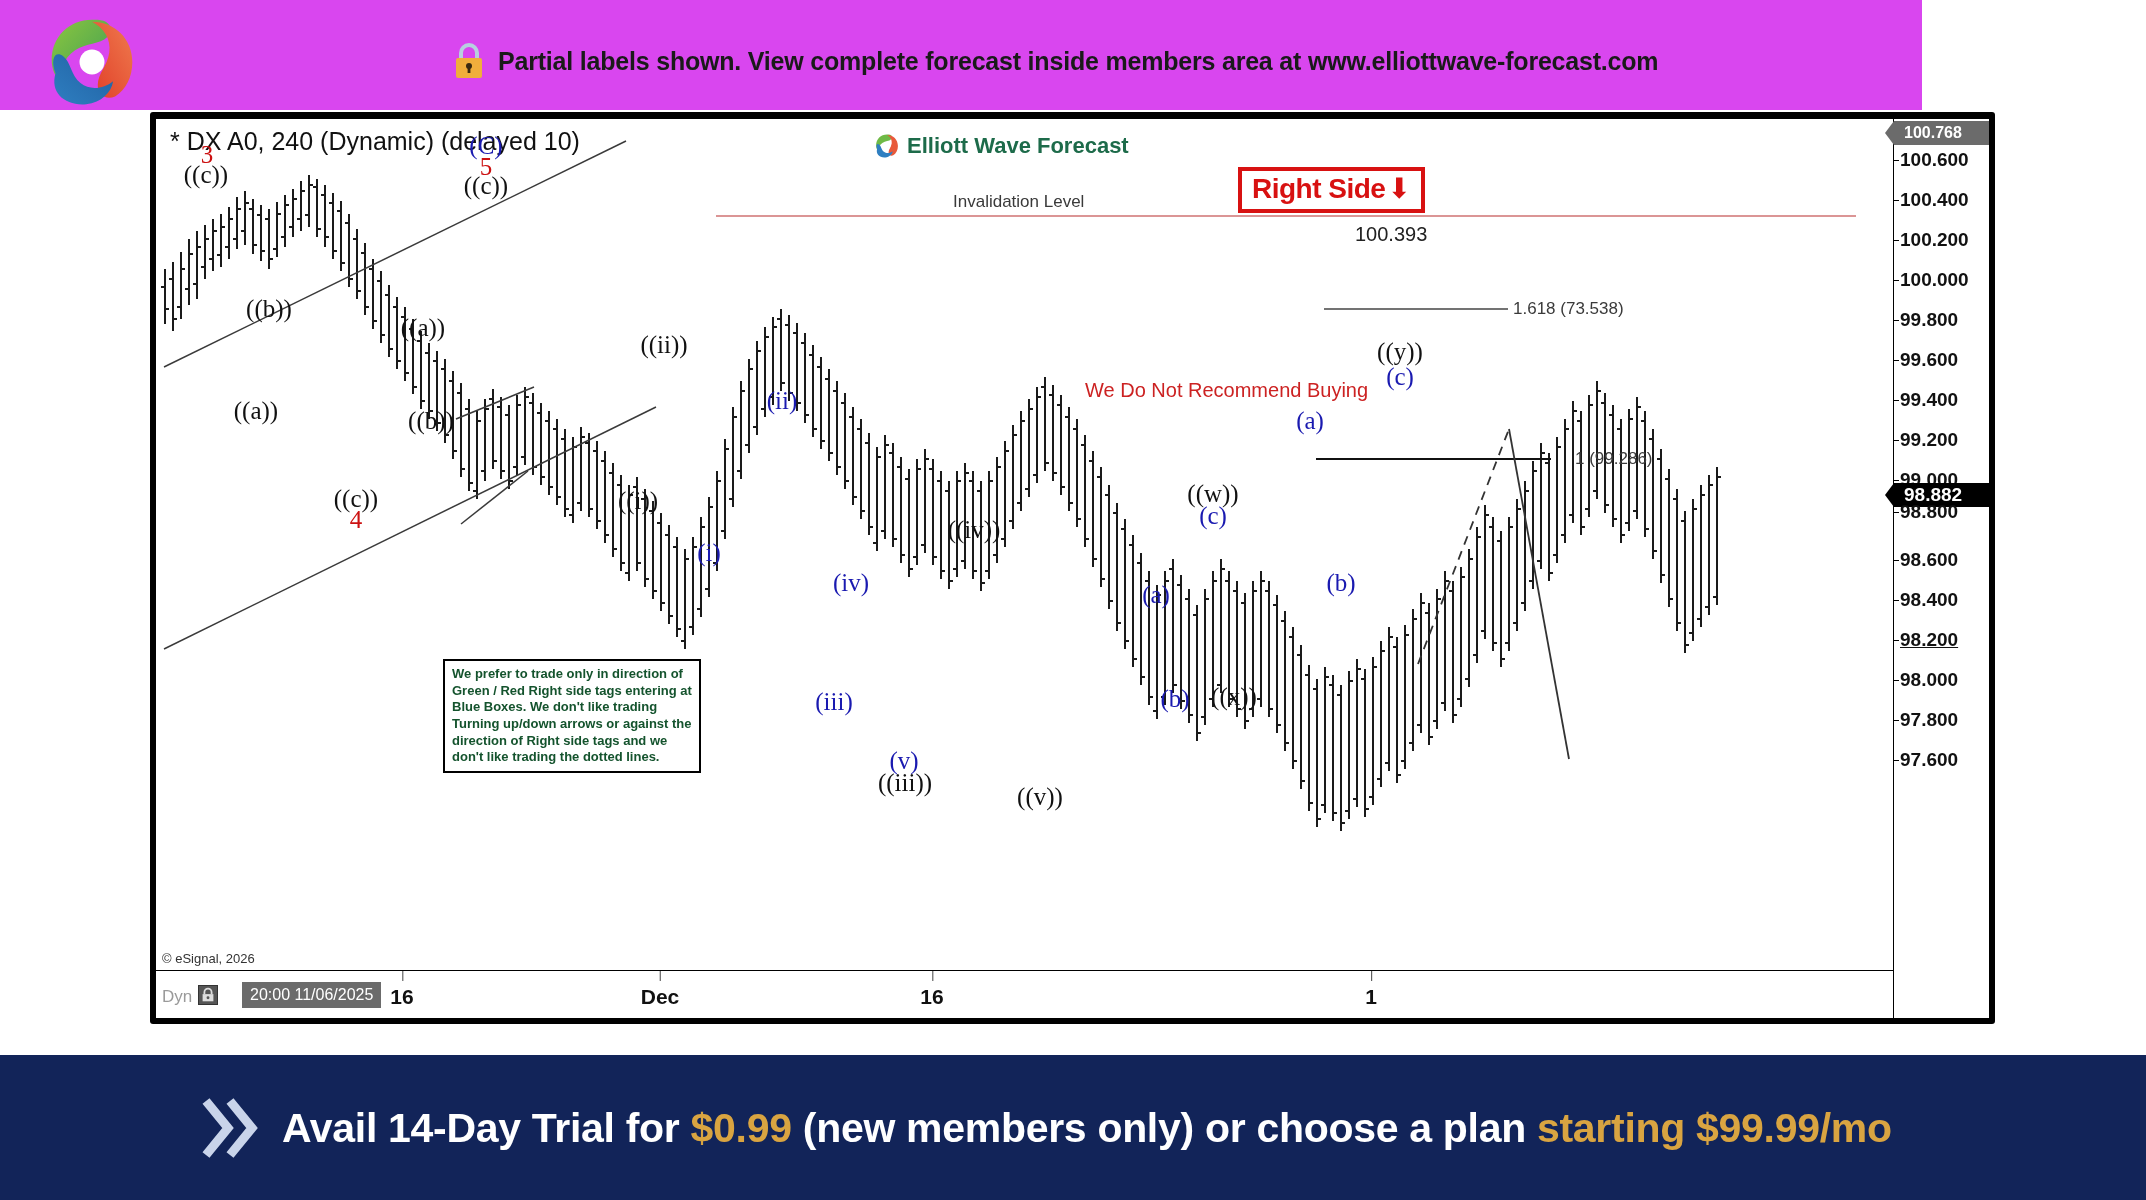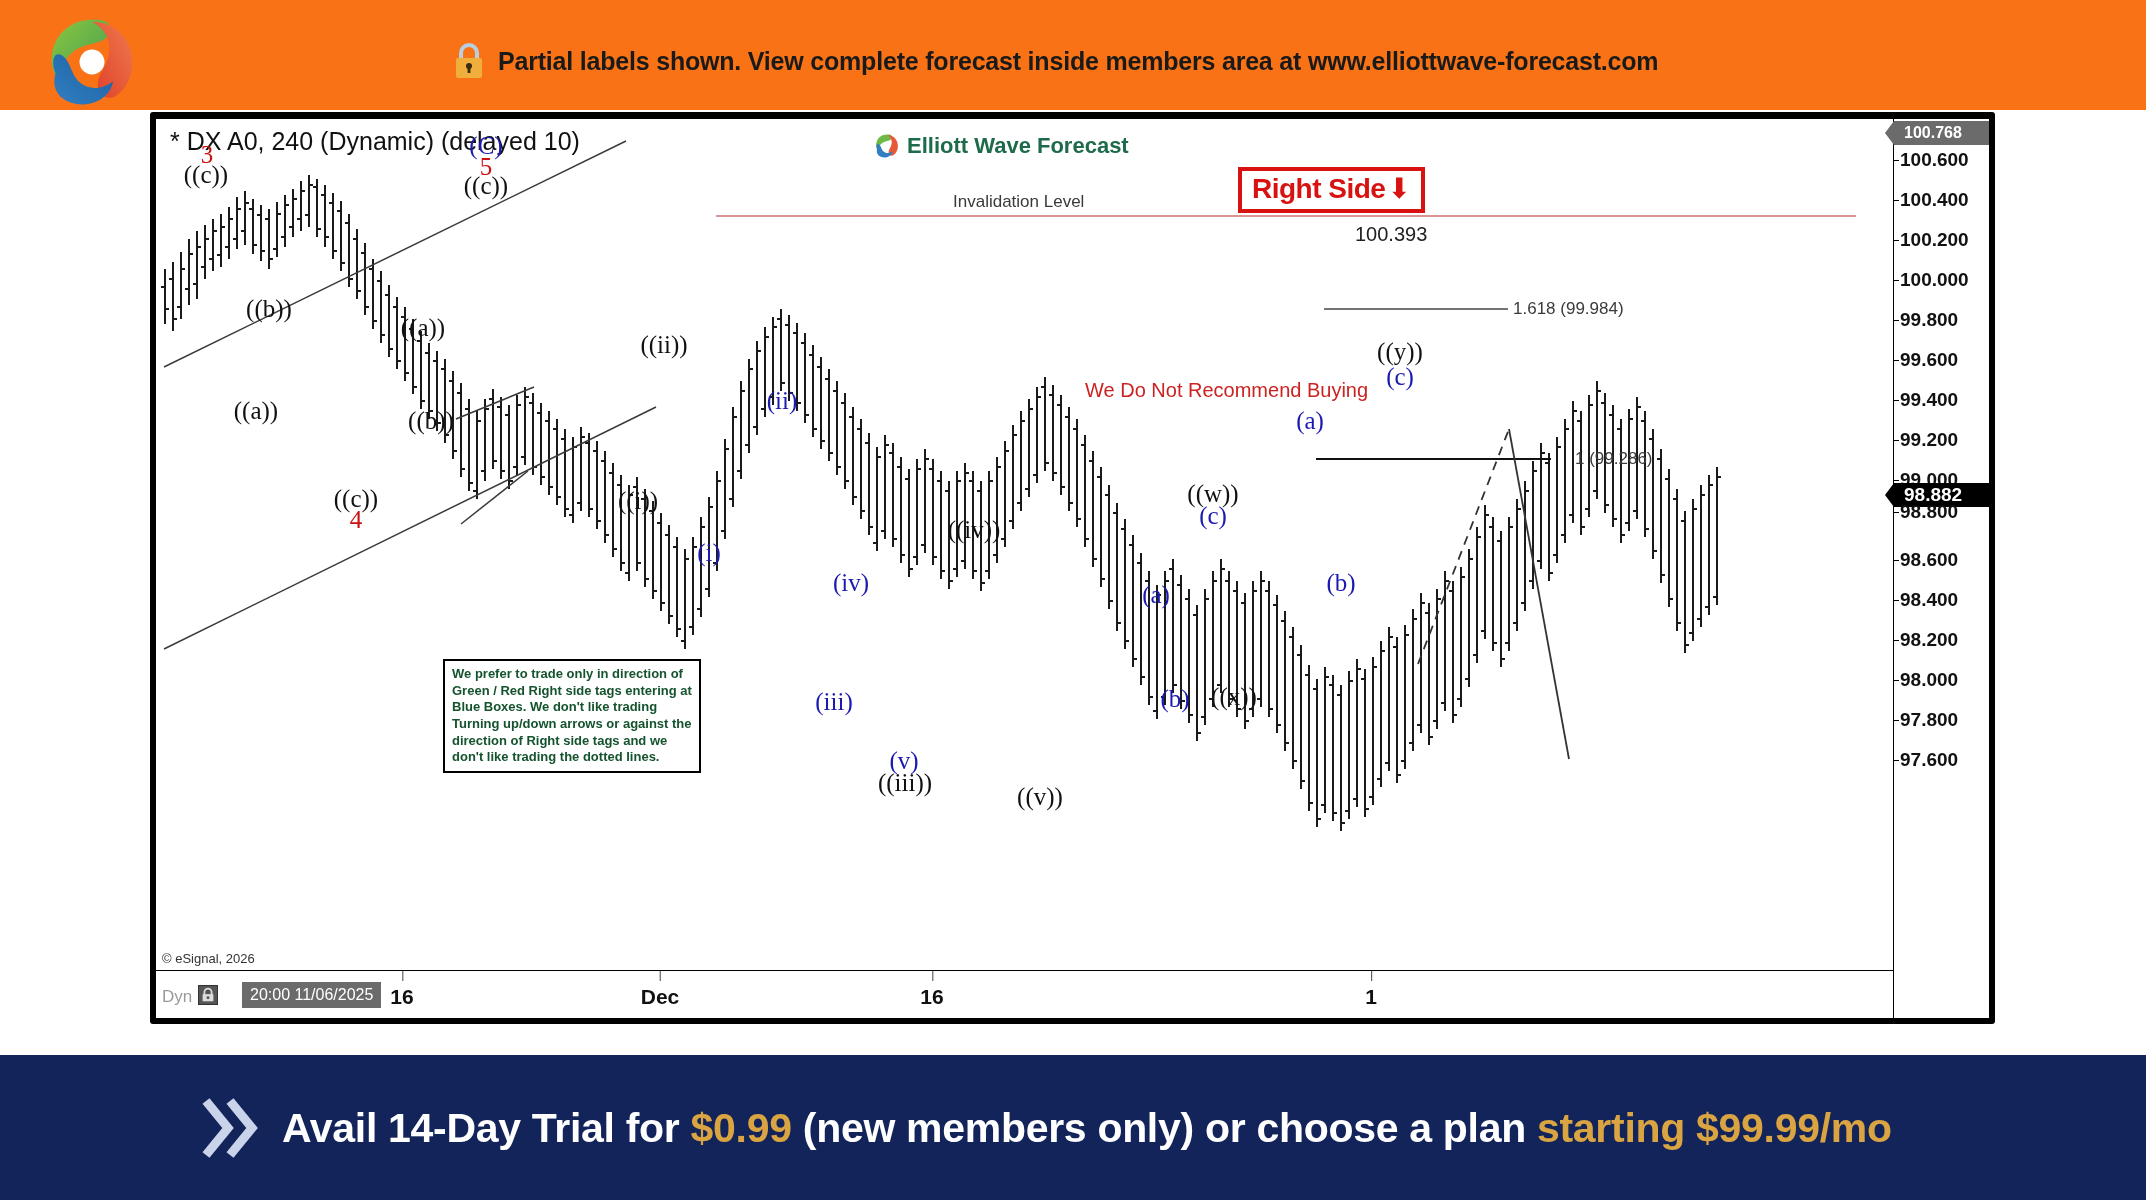--- a/index.html
+++ b/index.html
@@ -7,21 +7,21 @@
   body{
     width:2146px;height:1200px;
     background:#ffffff;
     font-family:"Liberation Sans", sans-serif;
     overflow:hidden;
     position:relative;
   }
 
   
   #top-bar{
-    position:absolute;left:0;top:0;width:2146px;height:110px;background:#f97316;
+    position:absolute;left:0;top:0;width:1922px;height:110px;background:#d946ef;
   }
   #brand-logo{
     position:absolute;left:44px;top:14px;width:96px;height:96px;
   }
   #promo-line{
     position:absolute;left:452px;top:42px;
     display:flex;align-items:center;gap:12px;
   }
   #lock-icon{width:34px;height:38px;display:block;}
   #promo-text{
@@ -475,21 +475,21 @@
     <div class="wave-label black" style="left:1057px;top:361px;">((w))</div>
     <div class="wave-label blue" style="left:1057px;top:383px;">(c)</div>
     <div class="wave-label blue" style="left:1154px;top:288px;">(a)</div>
     <div class="wave-label blue" style="left:1185px;top:450px;">(b)</div>
     <div class="wave-label black" style="left:1244px;top:219px;">((y))</div>
     <div class="wave-label blue" style="left:1244px;top:244px;">(c)</div>
 
     <div class="level-text" style="left:797px;top:73px;">Invalidation Level</div>
     <div class="level-text big" style="left:1199px;top:104px;">100.393</div>
 
-    <div class="level-text" style="left:1357px;top:180px;">1.618 (99.984)</div>
+    <div class="level-text" style="left:1357px;top:180px;">1.618 (73.538)</div>
     <div class="level-text" style="left:1400px;top:330px;padding-left:19px;">1 (99.286)</div>
 
     <div id="right-side-box" style="left:1082px;top:48px;">
       <span id="right-side-text">Right Side</span>
       <span id="right-side-arrow">⬇</span>
     </div>
 
     <div id="no-buy-text" style="left:929px;top:260px;">We Do Not Recommend Buying</div>
 
     <div id="disclaimer-box" style="left:287px;top:540px;">
@@ -511,21 +511,21 @@
     <div class="price-tick" style="top:270px;">99.400</div>
     <div class="price-tick" style="top:310px;">99.200</div>
     <div class="price-tick" style="top:350px;">99.000</div>
     <div class="price-flag last" style="top:364px;">
       <span class="notch"></span>
           <span>98.882</span>
     </div>
     <div class="price-tick" style="top:382px;">98.800</div>
     <div class="price-tick" style="top:430px;">98.600</div>
     <div class="price-tick" style="top:470px;">98.400</div>
-    <div class="price-tick" style="top:510px;">98.200</div>
+    <div class="price-tick" style="top:510px;text-decoration:underline;">98.200</div>
     <div class="price-tick" style="top:550px;">98.000</div>
     <div class="price-tick" style="top:590px;">97.800</div>
     <div class="price-tick" style="top:630px;">97.600</div>
   </div>
 
   <div id="esignal-copy">© eSignal, 2026</div>
   <div id="ewf-stamp">EWF Group 1 4H Update 01.12.2026 23:20 GMT</div>
 
   <div id="time-axis">
     <div id="dyn-label">Dyn</div>

